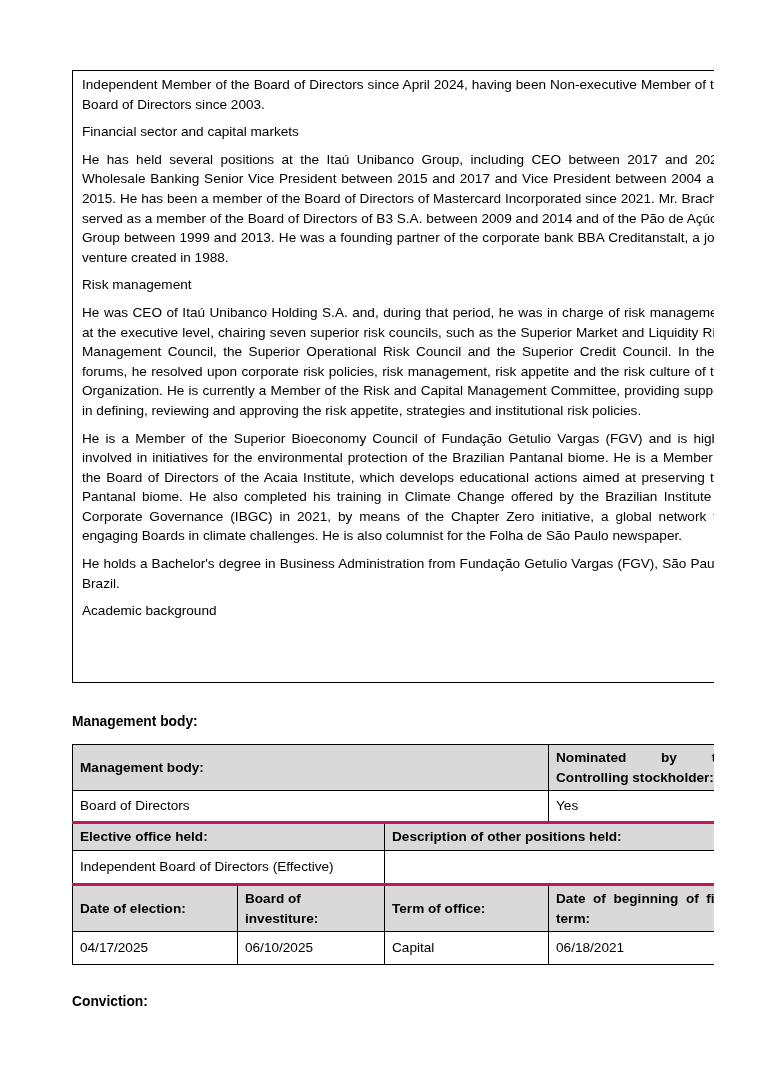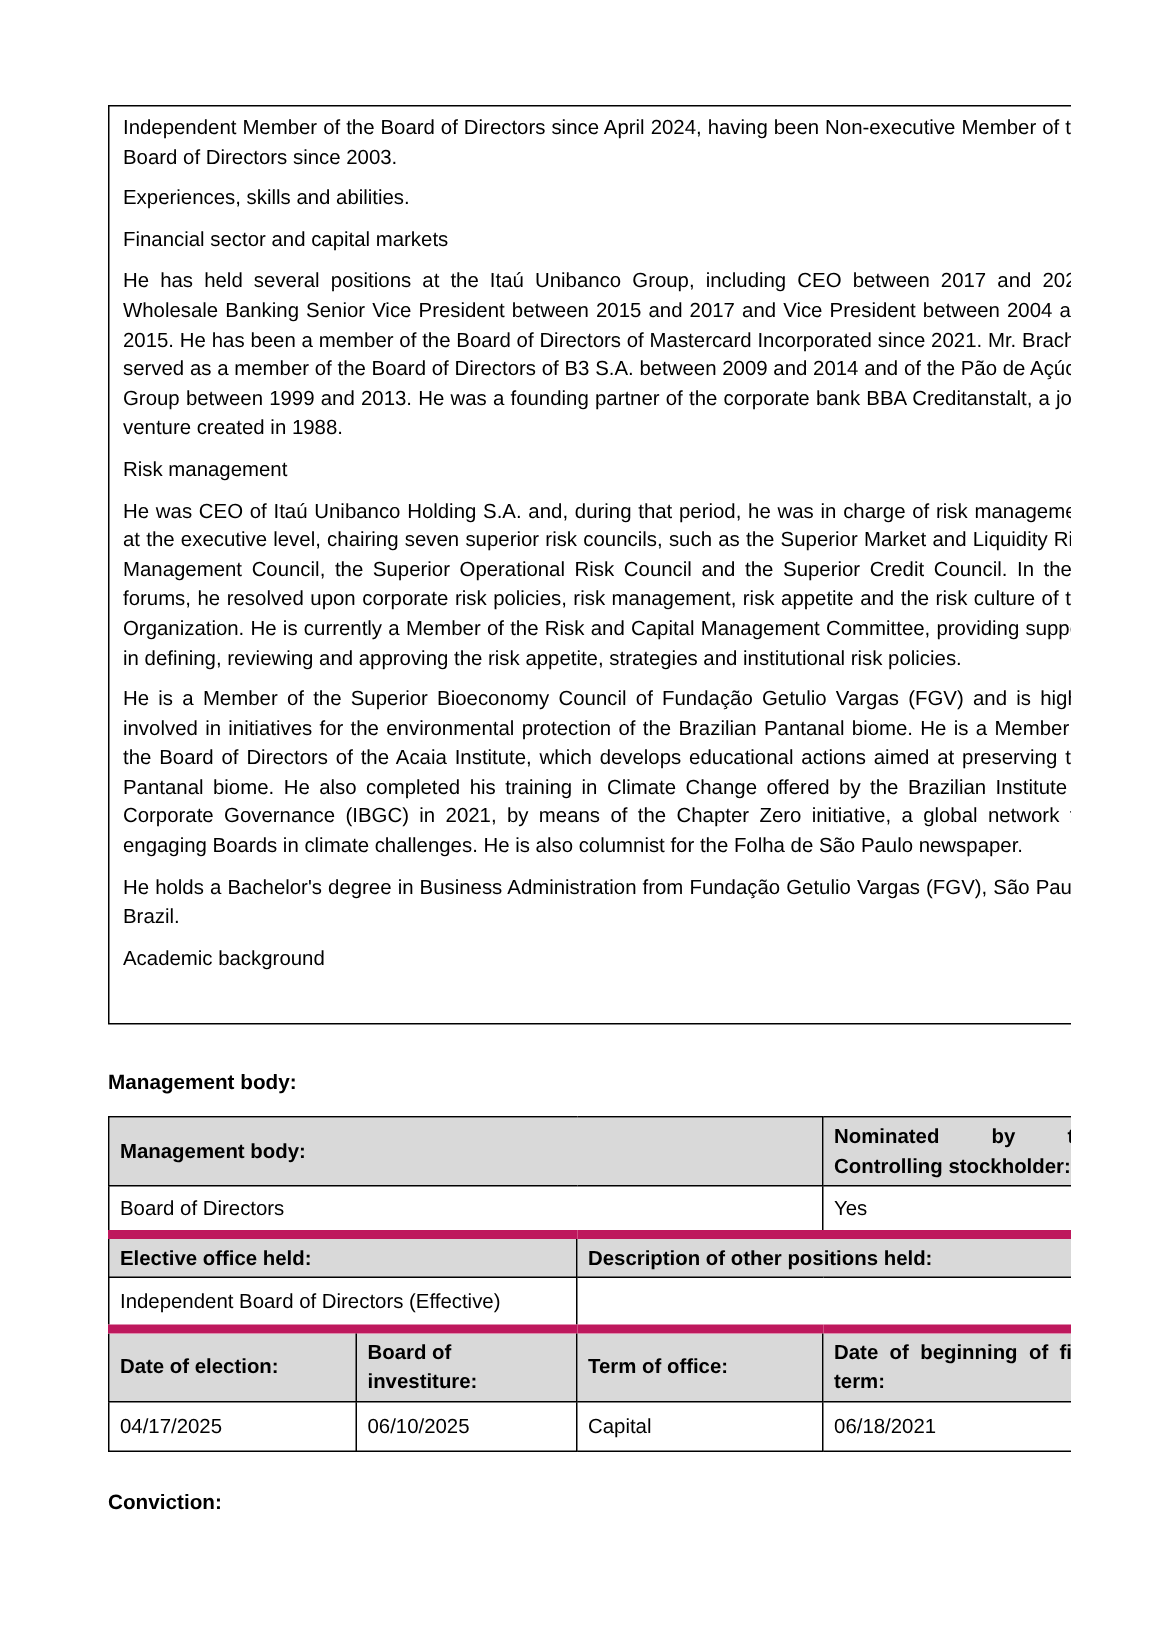--- a/index.html
+++ b/index.html
@@ -46,41 +46,40 @@
     table-layout: fixed;
     font-size: 13.6px;
   }
   table.mgmt td {
     border: 1px solid #000000;
     padding: 3px 7px;
     vertical-align: middle;
     line-height: 19.5px;
     overflow: hidden;
   }
-  table.mgmt tr.sep td { border-top: 6px solid #be185d; }
+  table.mgmt tr.sep td { border-top: 3px solid #be185d; }
   table.mgmt td.hdr {
     background: #d9d9d9;
     font-weight: bold;
   }
   table.mgmt td.just { text-align: justify; }
   .r1 { height: 44px; }
   .r2 { height: 32px; }
   .r3 { height: 28px; }
   .r4 { height: 34px; }
   .r5 { height: 43px; }
   .r6 { height: 33px; padding-left: 32px; }
 </style>
 </head>
 <body>
 
 <div class="page">
 
   <div class="bio-box">
     <p>Independent Member of the Board of Directors since April 2024, having been Non-executive Member of the Board of Directors since 2003.</p>
-    <p>Experiences, skills and abilities.</p>
     <p>Financial sector and capital markets</p>
     <p>He has held several positions at the Itaú Unibanco Group, including CEO between 2017 and 2021, Wholesale Banking Senior Vice President between 2015 and 2017 and Vice President between 2004 and 2015. He has been a member of the Board of Directors of Mastercard Incorporated since 2021. Mr. Bracher served as a member of the Board of Directors of B3 S.A. between 2009 and 2014 and of the Pão de Açúcar Group between 1999 and 2013. He was a founding partner of the corporate bank BBA Creditanstalt, a joint venture created in 1988.</p>
     <p>Risk management</p>
     <p>He was CEO of Itaú Unibanco Holding S.A. and, during that period, he was in charge of risk management at the executive level, chairing seven superior risk councils, such as the Superior Market and Liquidity Risk Management Council, the Superior Operational Risk Council and the Superior Credit Council.  In these forums, he resolved upon corporate risk policies, risk management, risk appetite and the risk culture of the Organization. He is currently a Member of the Risk and Capital Management Committee, providing support in defining, reviewing and approving the risk appetite, strategies and institutional risk policies.</p>
     <p>He is a Member of the Superior Bioeconomy Council of Fundação Getulio Vargas (FGV) and is highly involved in initiatives for the environmental protection of the Brazilian Pantanal biome. He is a Member of the Board of Directors of the Acaia Institute, which develops educational actions aimed at preserving the Pantanal biome.  He also completed his training in Climate Change offered by the Brazilian Institute of Corporate Governance (IBGC) in 2021, by means of the Chapter Zero initiative, a global network for engaging Boards in climate challenges. He is also columnist for the Folha de São Paulo newspaper.</p>
     <p>He holds a Bachelor's degree in Business Administration from Fundação Getulio Vargas (FGV), São Paulo, Brazil.</p>
     <p>Academic background</p>
   </div>
 
   <div class="section-heading heading-management">Management body:</div>

